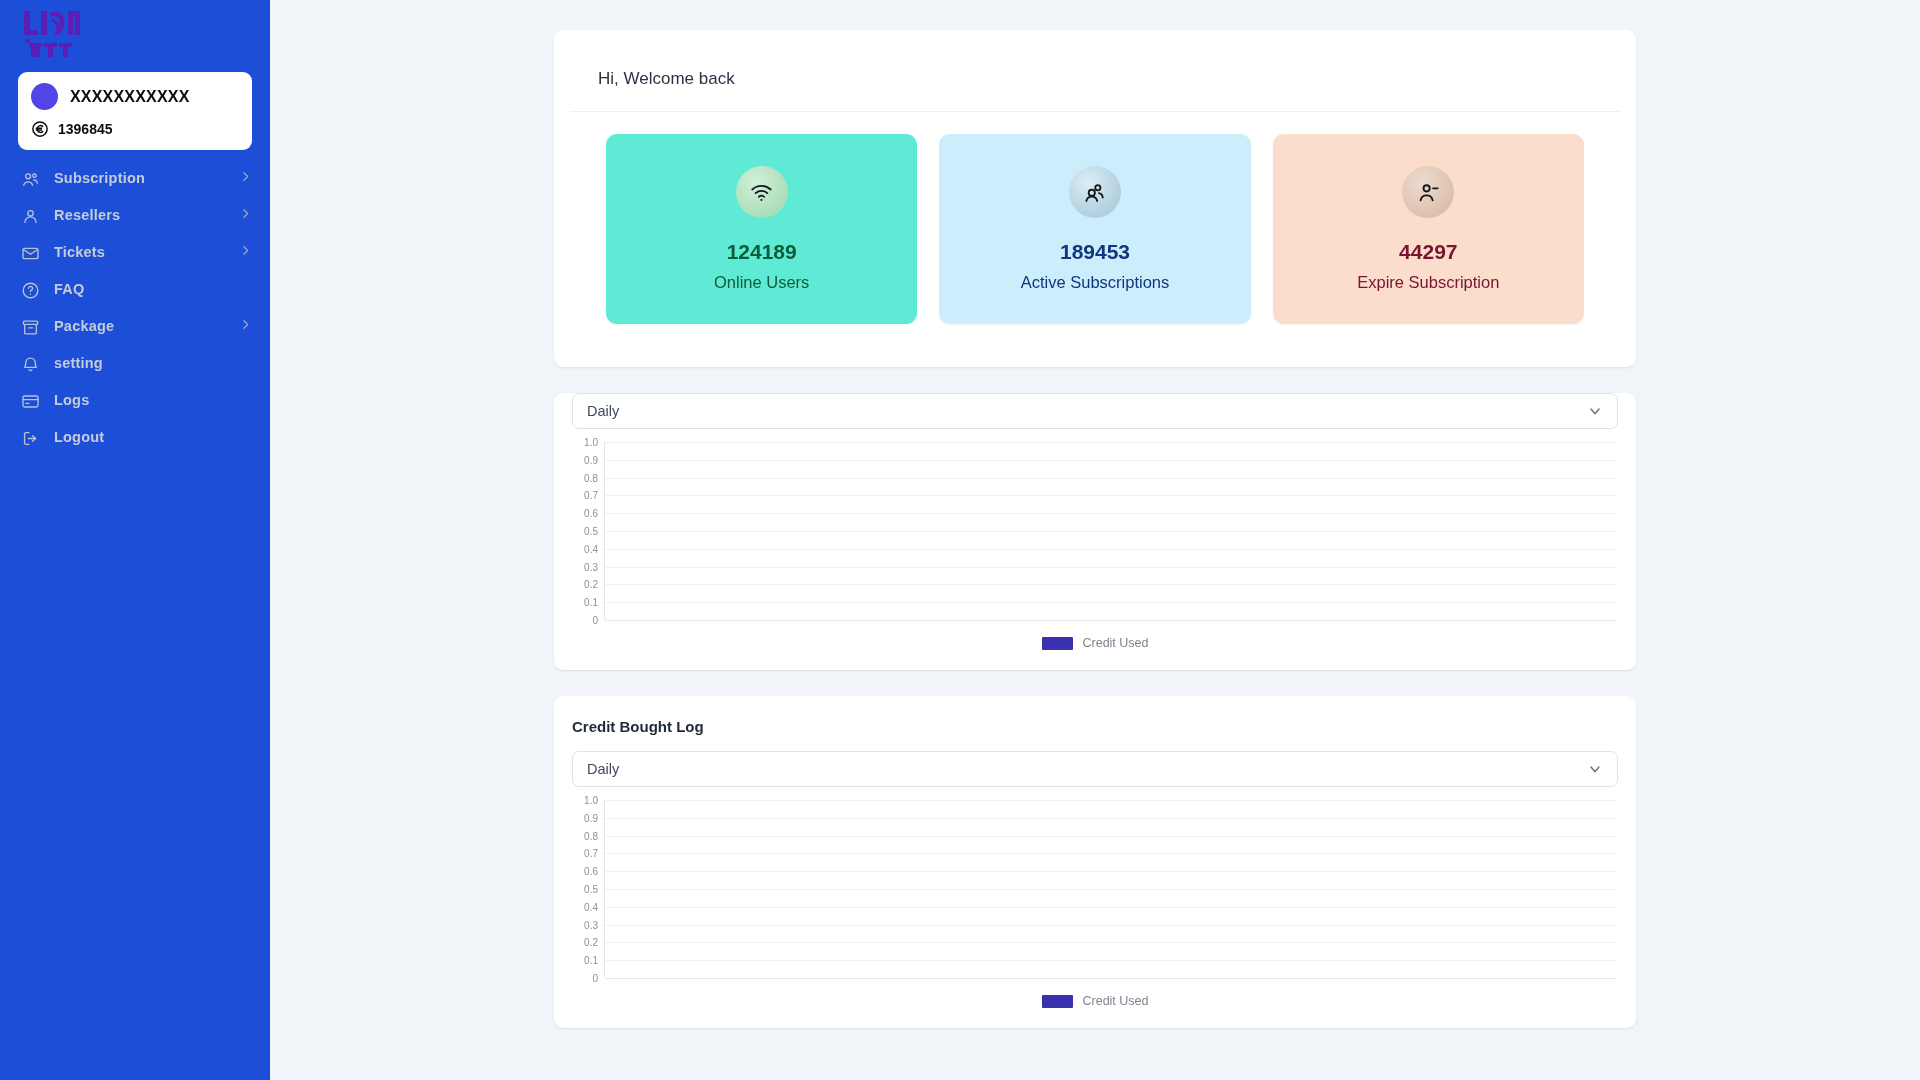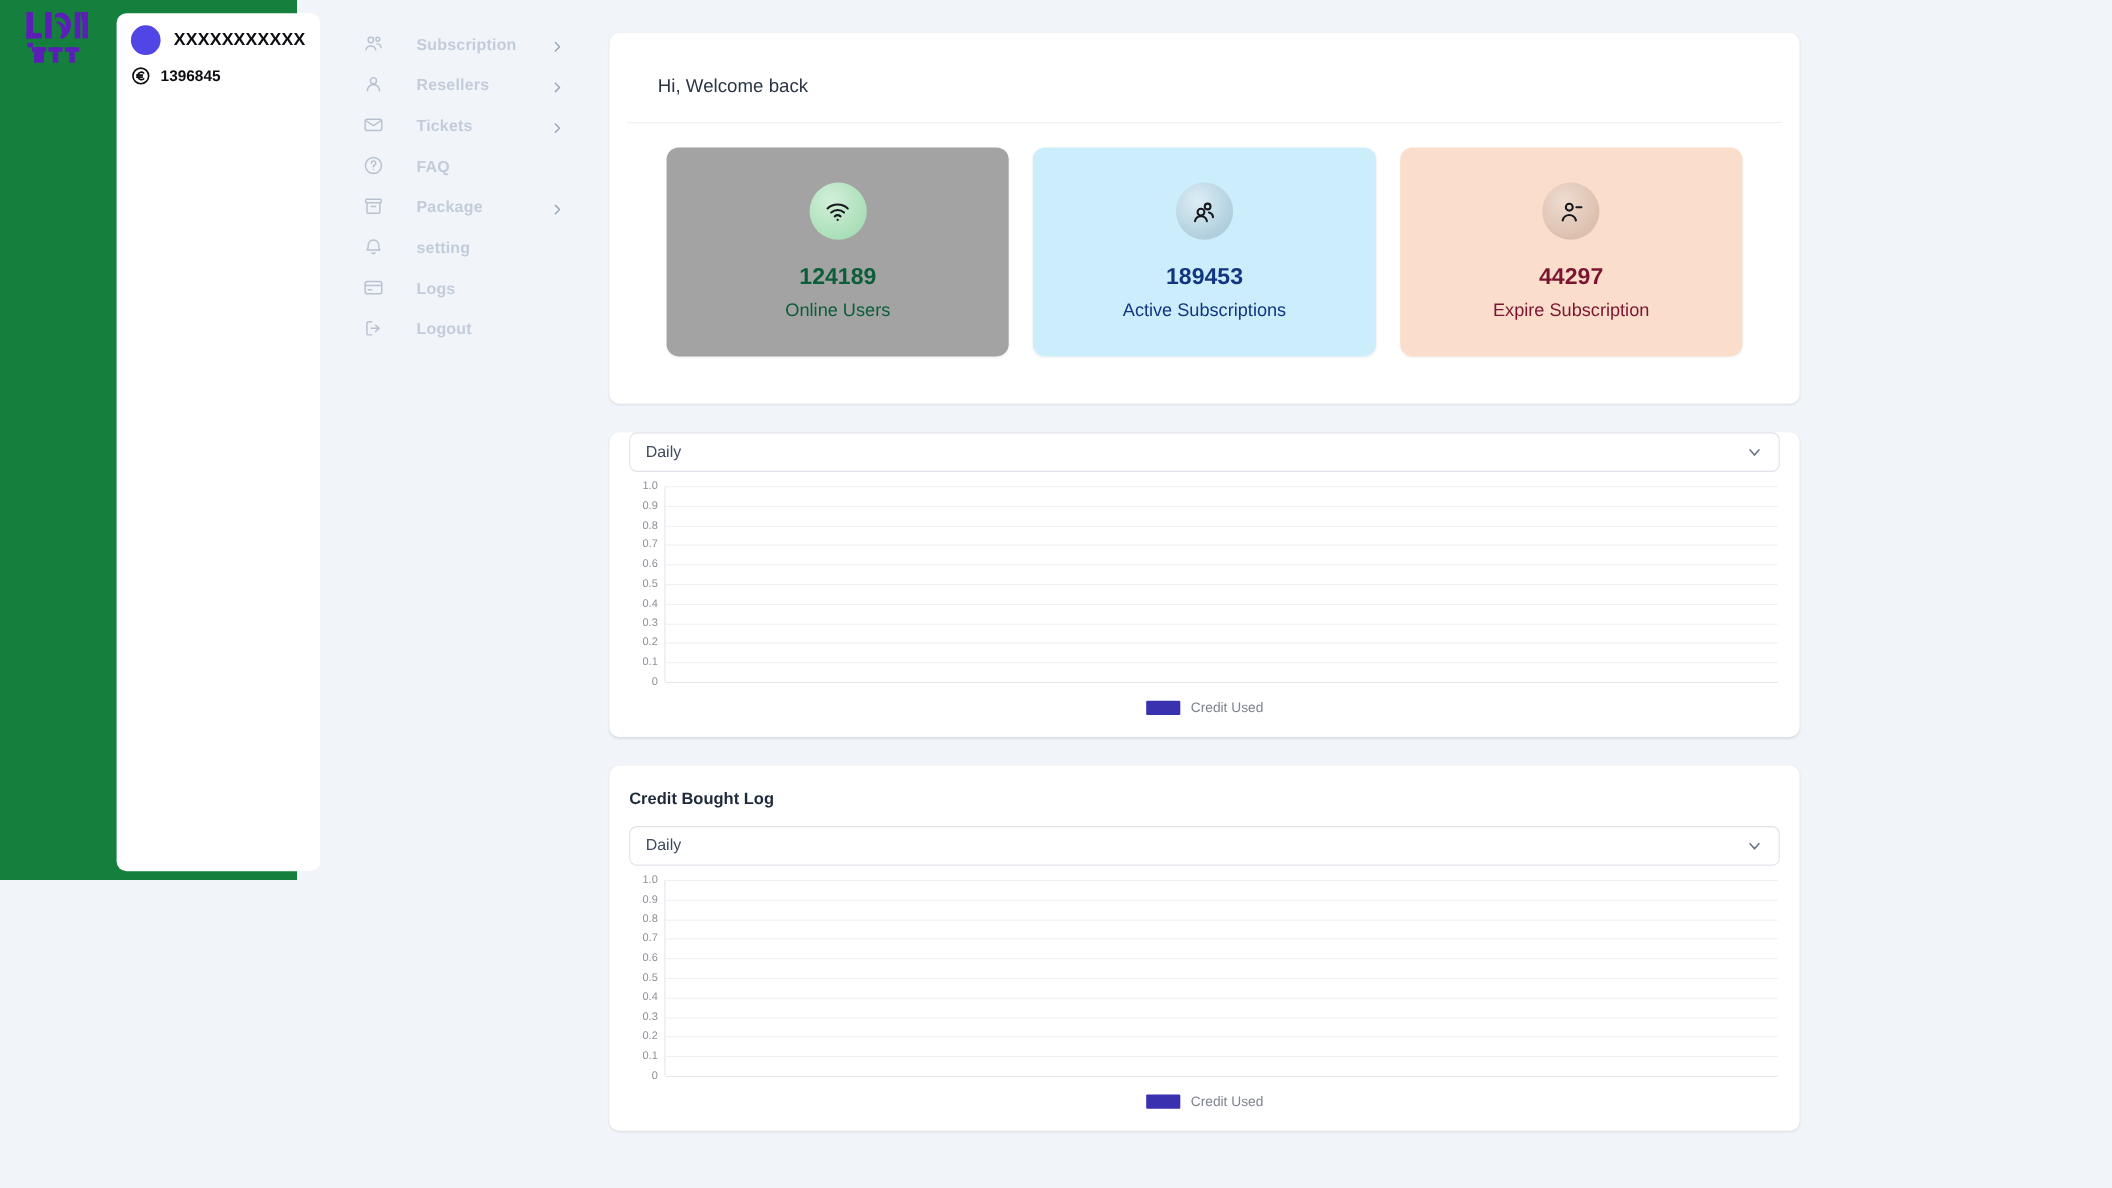--- a/index.html
+++ b/index.html
@@ -10,23 +10,24 @@
     overflow: hidden;
     background: #f1f4f9;
     font-family: "Liberation Sans", sans-serif;
   }
   .app { display: flex; width: 1920px; height: 1080px; }
 
   
   .sidebar {
     width: 270px;
     min-width: 270px;
-    height: 800px;
-    background: #15803d;
+    height: 1080px;
+    background: #1d4ed8;
     display: flex;
+    flex-direction: column;
     padding: 0;
   }
   .logo-wrap {
     height: 60px;
     display: flex;
     align-items: center;
     padding: 6px 0 0 22px;
   }
   .logo { width: 66px; height: 52px; display:block; }
 
@@ -44,26 +45,26 @@
   .user-name {
     font-size: 16px; font-weight: 700; color: #0d0d12;
     letter-spacing: .2px; white-space: nowrap;
   }
   .credit-row { display: flex; align-items: center; gap: 9px; margin-top: 10px; }
   .euro-icon { width: 18px; height: 18px; display:block; }
   .credit-val { font-size: 14px; font-weight: 700; color: #0d0d12; }
 
   .nav { margin-top: 12px; display: flex; flex-direction: column; }
   .nav-item {
-    display: flex; align-items: flex-end;
+    display: flex; align-items: flex-start;
     height: 37px;
     padding: 0 18px 0 21px;
     color: #b9c2d0;
     cursor: pointer;
-    gap: 30px;
+    gap: 14px;
   }
   .nav-icon { width: 19px; height: 19px; flex: 0 0 19px; display:block; color:#b9c2d0; }
   .nav-label {
     font-size: 14.5px; font-weight: 600; letter-spacing: .2px;
     color: #c3ccda; flex: 1 1 auto; white-space: nowrap;
   }
   .chev { width: 13px; height: 13px; flex: 0 0 13px; color:#9aa6b8; }
 
   
   .main {
@@ -290,21 +291,21 @@
   </aside>
 
   <main class="main">
 
     <section class="panel welcome-panel">
       <div class="welcome-head">
         <span class="welcome-text">Hi, Welcome back</span>
       </div>
       <div class="cards-row">
 
-        <div class="stat-card" style="background:#a3a3a3">
+        <div class="stat-card" style="background:#5eead4">
           <div class="stat-icon-circle" style="background:radial-gradient(circle at 38% 32%, #d2efd9 0%, #a9dfb8 72%)">
             <svg class="stat-icon" viewBox="0 0 24 24" fill="none" stroke="#16181c" stroke-width="1.8" stroke-linecap="round">
               <path d="M3.2 9.1a13 13 0 0 1 17.6 0"></path>
               <path d="M6.4 12.6a8.4 8.4 0 0 1 11.2 0"></path>
               <path d="M9.5 16a4 4 0 0 1 5 0"></path>
               <circle cx="12" cy="19.1" r="1" fill="#16181c" stroke="none"></circle>
             </svg>
           </div>
           <div class="stat-value" style="color:#0b5e3a">124189</div>
           <div class="stat-label" style="color:#0b5e3a">Online Users</div>

